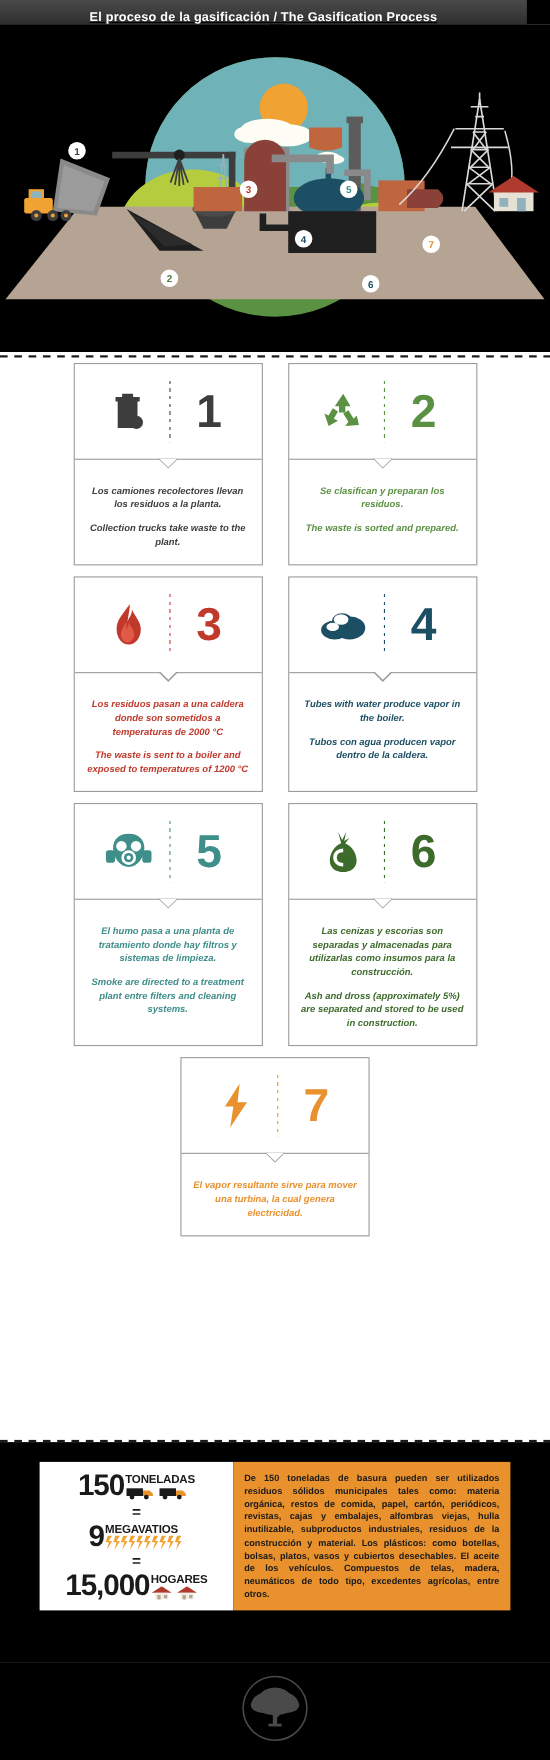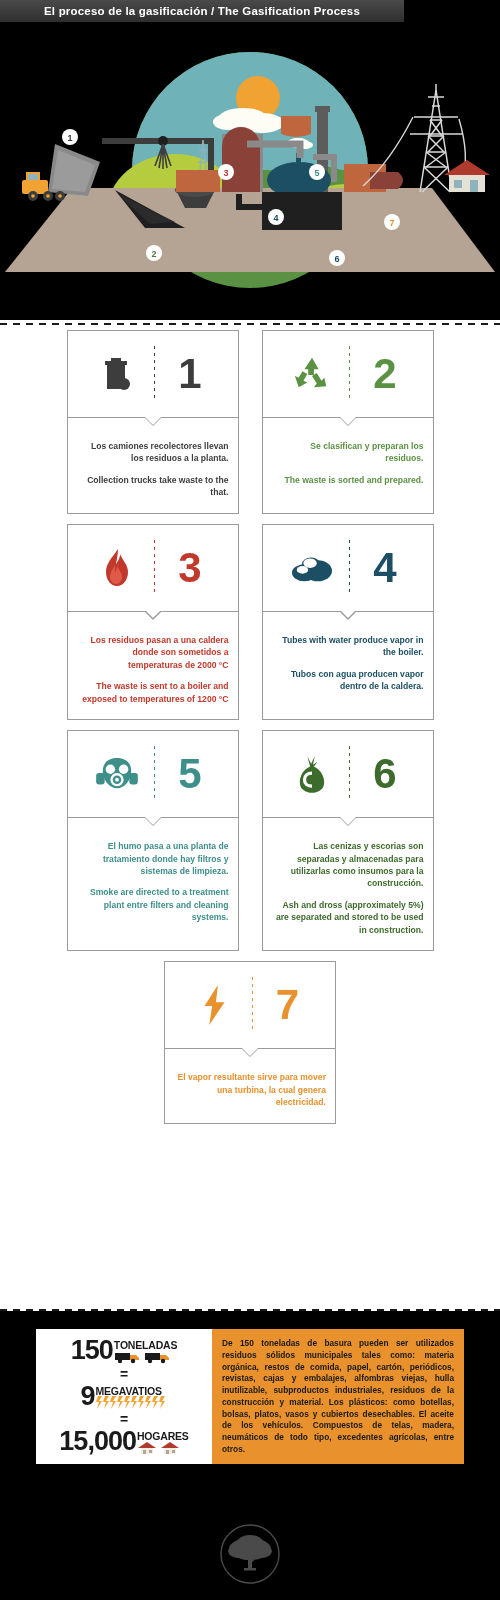--- a/index.html
+++ b/index.html
@@ -2,23 +2,23 @@
 <html><head>
 <meta charset="utf-8">
 <style>
   * { margin:0; padding:0; box-sizing:border-box; }
   html,body { width:500px; height:1600px; background:#ffffff;
               font-family:"Liberation Sans", sans-serif; }
   #page { position:relative; width:500px; height:1600px; overflow:hidden; background:#fff; }
 
   
   .header-band { position:absolute; left:0; top:0; width:500px; height:22px; background:#000; }
-  .header-bar  { position:absolute; left:0; top:0; width:404px; height:22px;
+  .header-bar  { position:absolute; left:0; top:0; width:479px; height:22px;
                  background:linear-gradient(#4a4a4a,#2e2e2e);
-                 display:flex; align-items:center; justify-content:center; }
+                 display:flex; align-items:flex-end; justify-content:center;text-decoration:underline; }
   .header-title{ color:#fff; font-size:11.5px; font-weight:bold; letter-spacing:.2px; white-space:nowrap; }
   .header-notch{ position:absolute; left:245px; top:22px; width:0;height:0;
                  border-left:7px solid transparent;border-right:7px solid transparent;
                  border-top:7px solid #3a3a3a; }
 
   
   .hero { position:absolute; left:0; top:22px; width:500px; height:298px; background:#000; overflow:hidden; }
   .hero svg { display:block; }
 
   
@@ -36,21 +36,21 @@
   .card-icon svg { display:block; }
   .card-sep { width:1px; height:56px; margin:0 6px;
               background-image:repeating-linear-gradient(to bottom,currentColor 0 3px,transparent 3px 7px); }
   .card-num { width:58px; text-align:center; font-size:42px; font-weight:bold; line-height:1; }
   .notch { position:absolute; left:50%; transform:translateX(-50%); top:86px;
            width:0;height:0;border-left:9px solid transparent;border-right:9px solid transparent;
            border-top:9px solid #9b9b9b; }
   .notch::after { content:''; position:absolute; left:-8px; top:-9.5px;
            width:0;height:0;border-left:8px solid transparent;border-right:8px solid transparent;
            border-top:8px solid #fff; }
-  .card-body { padding:22px 9px 14px; text-align:right; font-size:8.6px; font-weight:bold; line-height:1.45; }
+  .card-body { padding:22px 9px 14px; text-align:center; font-size:8.6px; font-weight:bold; line-height:1.45;font-style:italic; }
   .card-body p { margin:0; }
   .card-body p + p { margin-top:9px; }
   .row-single { justify-content:center; }
 
   
   .stats-wrap { position:absolute; left:0; top:1311px; width:500px; height:200px; background:#000; }
   .stats-inner { position:absolute; left:36px; top:18px; width:428px; height:135px; display:flex; }
   .stats-left { width:176px; background:#fff; display:flex; flex-direction:column;
                 align-items:center; justify-content:center; gap:1px; padding:6px 0; }
   .stat-line { display:flex; align-items:flex-end; justify-content:center; }
@@ -206,21 +206,21 @@
               <circle cx="25" cy="29" r="6"></circle>
                 </g>
               </svg>
           </span>
           <span class="card-sep" style="color:#3d3d3d;"></span>
           <span class="card-num" style="color:#3d3d3d;">1</span>
           <span class="notch"></span>
         </div>
         <div class="card-body" style="color:#3d3d3d;">
           <p>Los camiones recolectores llevan los residuos a la planta.</p>
-          <p>Collection trucks take waste to the that.</p>
+          <p>Collection trucks take waste to the plant.</p>
         </div>
       </div>
 
       <div class="card">
         <div class="card-top">
           <span class="card-icon">
             <svg width="38" height="38" viewBox="0 0 40 40">
                 <g fill="#5b9143">
               <path d="M20 3 L27 15 L22 15 L22 21 L16 21 L16 15 L12 15 Z"></path>
               <path d="M6 34 L2 22 L6 24 L10 17 L15 20 L11 27 L15 29 Z"></path>

